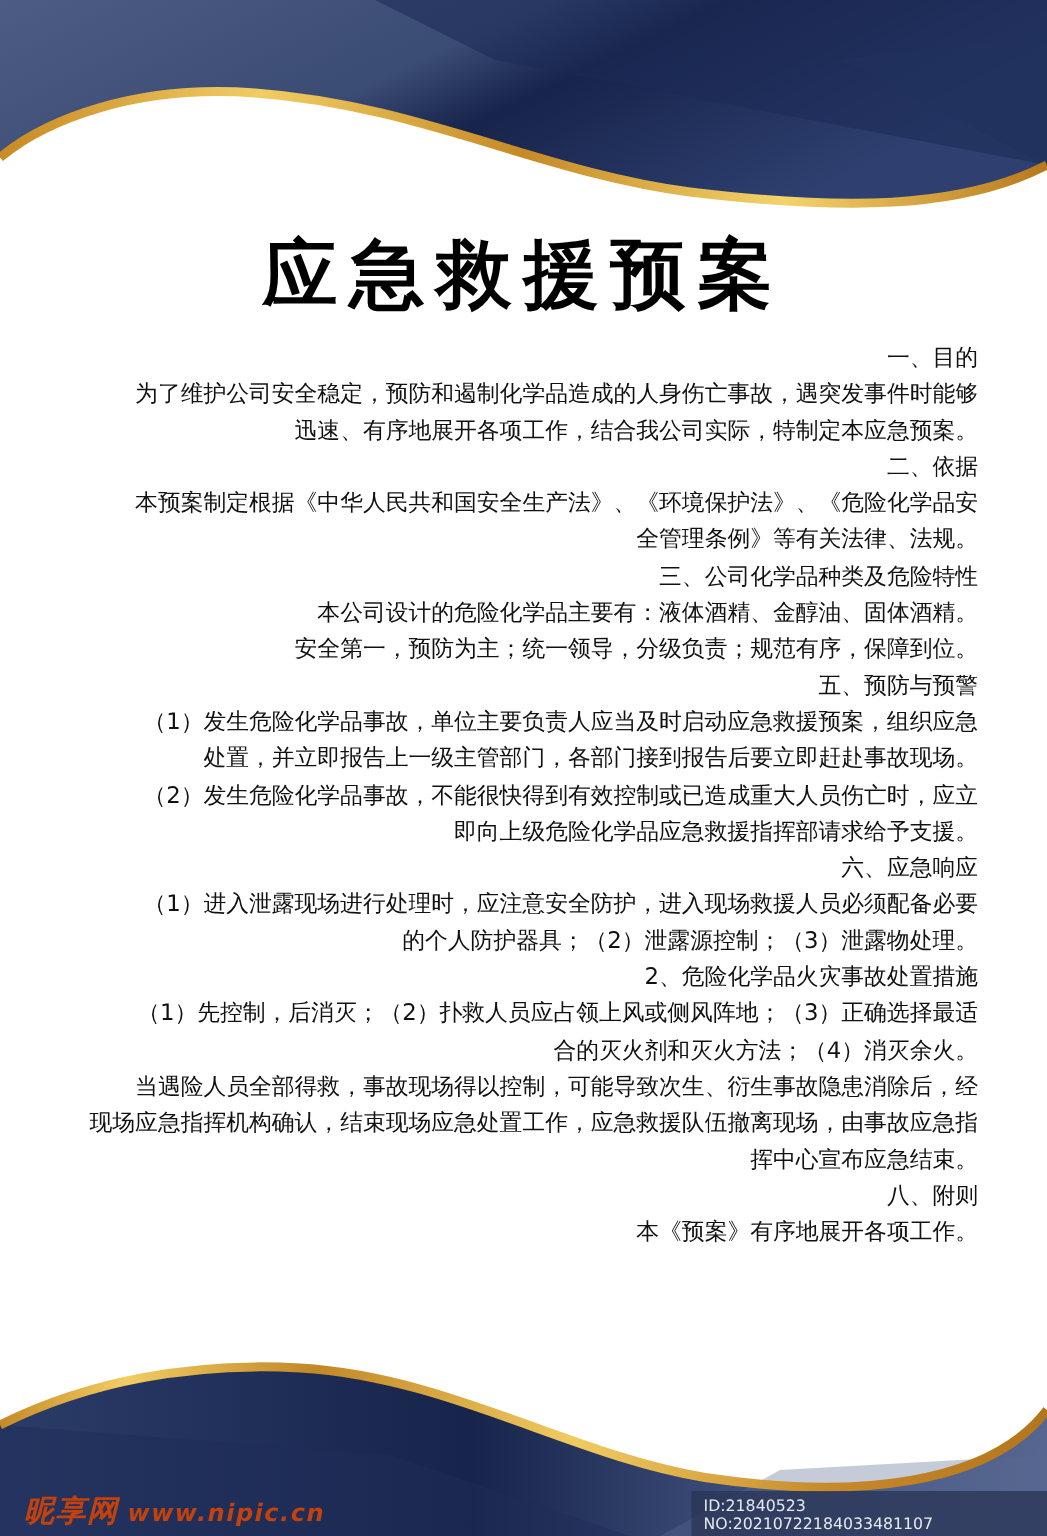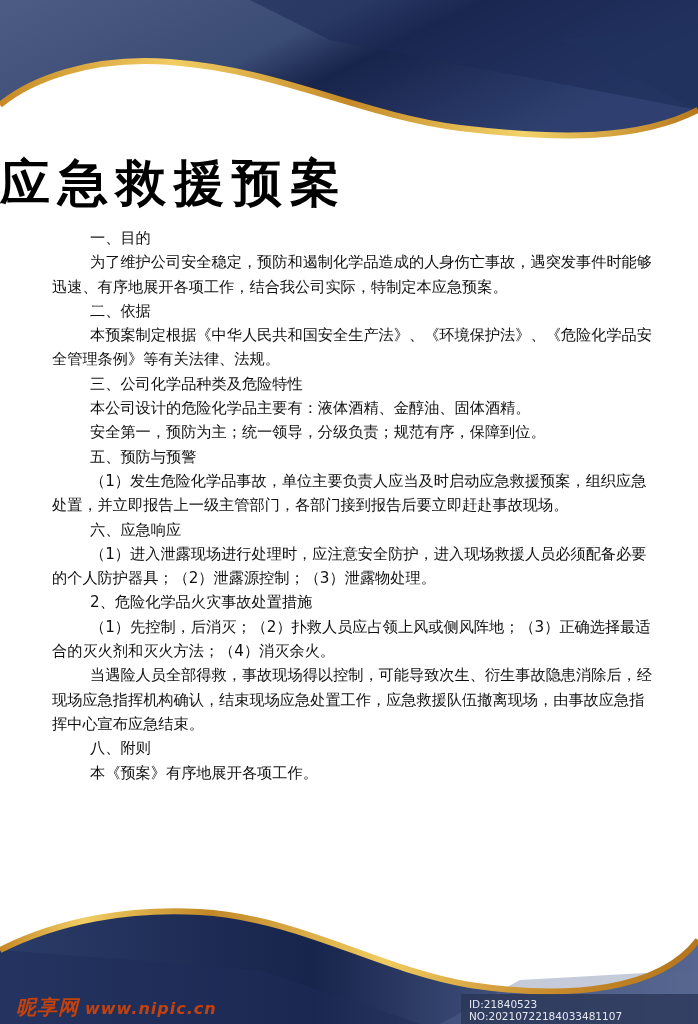--- a/index.html
+++ b/index.html
@@ -7,29 +7,29 @@
       width: 698px; height: 1024px; overflow: hidden; position: relative;
       background: #ffffff;
       font-family: "DejaVu Sans", "Liberation Sans", sans-serif;
       color: #111111;
     }
     .decor { position: absolute; left: 0; width: 698px; }
     .decor-top { top: 0; height: 150px; }
     .decor-bottom { top: 880px; height: 144px; }
     .title {
       position: absolute; top: 150px; left: 0; width: 698px;
-      font-size: 50px; font-weight: bold;
+      text-align: center; font-size: 50px; font-weight: bold;
       letter-spacing: 8px; color: #000;
       font-family: "DejaVu Sans", sans-serif;
     }
     .content {
       position: absolute; top: 226px; left: 52px; width: 600px;
       font-size: 15.2px; line-height: 24.3px;
     }
-    .content p { margin: 0; }
+    .content p { margin: 0; text-align: right; }
     .content .h { padding-left: 38px; }
     .content .par { text-indent: 38px; }
     .watermark-logo {
       position: absolute; left: 16px; top: 994px;
       color: #c2410c; font-weight: bold; font-style: italic;
       font-size: 20px; letter-spacing: 1px;
       font-family: "DejaVu Sans", sans-serif;
     }
     .watermark-logo .site { font-size: 16px; margin-left: 6px; }
     .watermark-id {
@@ -73,20 +73,21 @@
   <p class="h">二、依据</p>
   <p class="par">本预案制定根据《中华人民共和国安全生产法》、《环境保护法》、《危险化学品安全管理条例》等有关法律、法规。</p>
 
   <p class="h">三、公司化学品种类及危险特性</p>
   <p class="par">本公司设计的危险化学品主要有：液体酒精、金醇油、固体酒精。</p>
 
   <p class="par">安全第一，预防为主；统一领导，分级负责；规范有序，保障到位。</p>
 
   <p class="h">五、预防与预警</p>
   <p class="par">（1）发生危险化学品事故，单位主要负责人应当及时启动应急救援预案，组织应急处置，并立即报告上一级主管部门，各部门接到报告后要立即赶赴事故现场。</p>
+  <p class="par">（2）发生危险化学品事故，不能很快得到有效控制或已造成重大人员伤亡时，应立即向上级危险化学品应急救援指挥部请求给予支援。</p>
 
   <p class="h">六、应急响应</p>
   <p class="par">（1）进入泄露现场进行处理时，应注意安全防护，进入现场救援人员必须配备必要的个人防护器具；（2）泄露源控制；（3）泄露物处理。</p>
   <p class="h">2、危险化学品火灾事故处置措施</p>
   <p class="par">（1）先控制，后消灭；（2）扑救人员应占领上风或侧风阵地；（3）正确选择最适合的灭火剂和灭火方法；（4）消灭余火。</p>
 
   <p class="par">当遇险人员全部得救，事故现场得以控制，可能导致次生、衍生事故隐患消除后，经现场应急指挥机构确认，结束现场应急处置工作，应急救援队伍撤离现场，由事故应急指挥中心宣布应急结束。</p>
 
   <p class="h">八、附则</p>
   <p class="par">本《预案》有序地展开各项工作。</p>

